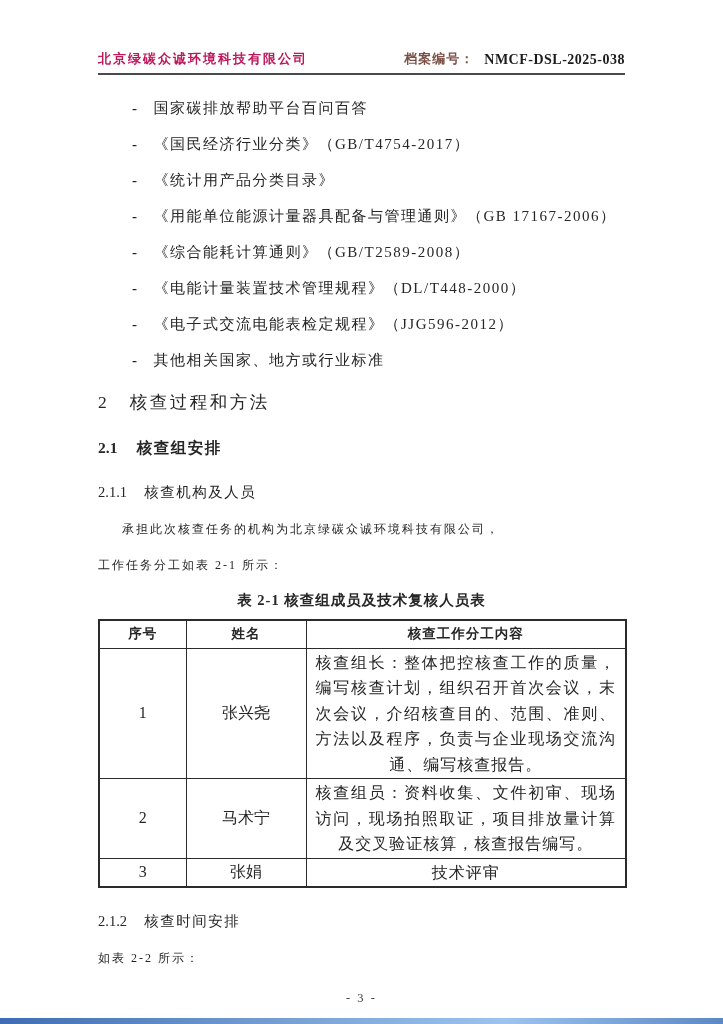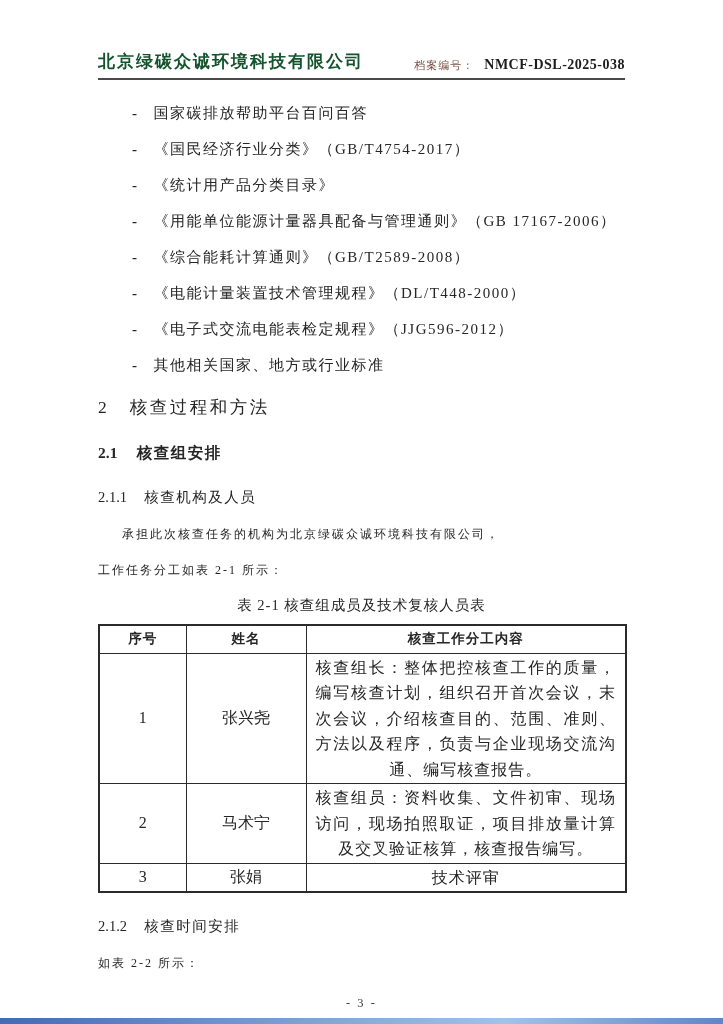--- a/index.html
+++ b/index.html
@@ -14,31 +14,31 @@
   
   .doc-header {
     padding-top: 50px;
     padding-bottom: 5px;
     display: flex;
     justify-content: space-between;
     align-items: flex-end;
     border-bottom: 2px solid #4a4a4a;
   }
   .company-name {
-    font-size: 17px;
+    font-size: 13px;
     letter-spacing: 2px;
-    color: #14532d;
+    color: #be185d;
     font-weight: 600;
   }
   .archive { display: flex; align-items: flex-end; }
   .archive-label {
-    font-size: 11px;
+    font-size: 13px;
     letter-spacing: 1px;
     color: #7a4f45;
-    font-weight: 400;
+    font-weight: 700;
     margin-right: 10px;
   }
   .archive-number {
     font-size: 14px;
     color: #1c1c1c;
     font-weight: 700;
     letter-spacing: 0.5px;
   }
 
   
@@ -83,21 +83,21 @@
   
   .para { margin-top: 9px; font-size: 12px; letter-spacing: 2px; }
   .para .p-line { line-height: 36px; }
   .para .p-line.indent { text-indent: 2em; }
 
   
   .table-caption {
     margin-top: 8px;
     text-align: center;
     font-size: 14.5px;
-    font-weight: 400;
+    font-weight: 700;
     letter-spacing: 1px;
   }
   table.member-table {
     margin-top: 9px;
     width: 527px;
     border-collapse: collapse;
     border: 2px solid #2b2b2b;
     table-layout: fixed;
   }
   .member-table th, .member-table td { border: 1px solid #2b2b2b; }

